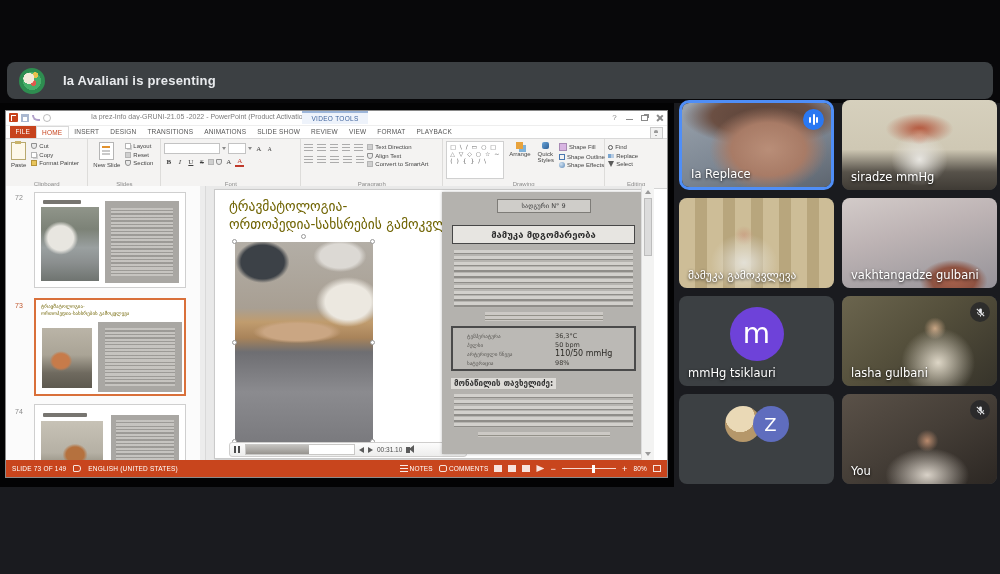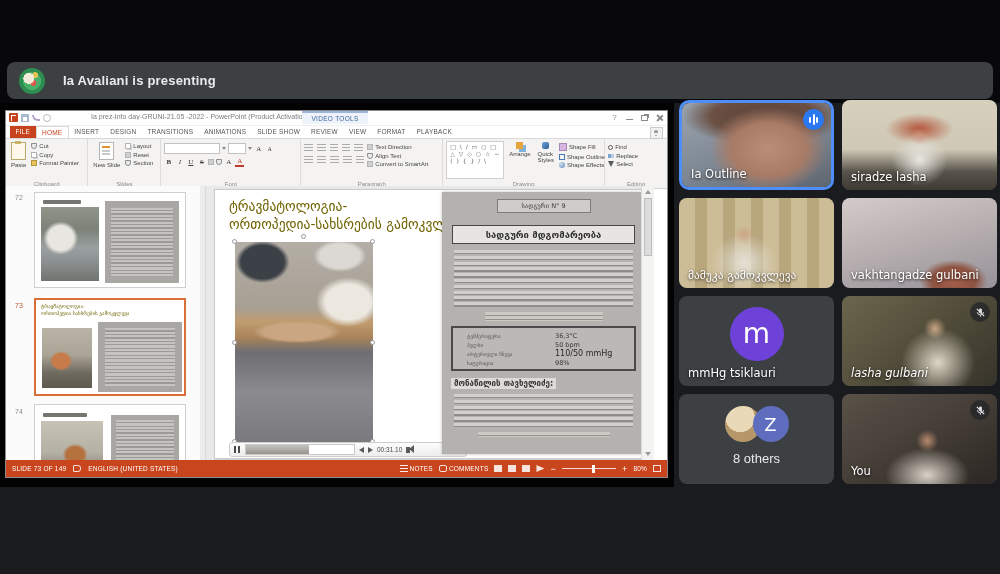--- a/index.html
+++ b/index.html
@@ -406,21 +406,21 @@
               <span class="seek-fill"></span>
             </span>
           <span class="tri left"></span>
           <span class="tri right"></span>
           <span class="vtime">00:31.10</span>
           <span class="spk"></span>
         </div>
 
         <div class="scan">
           <div class="station">სადგური N° 9</div>
-          <div class="scan-head">სადგური მდგომარეობა</div>
+          <div class="scan-head">მამუკა მდგომარეობა</div>
           <div class="scan-para" style="height:58px;"></div>
           <div class="scan-mini" style="height:9px;"></div>
           <div class="vitals">
             <div class="vrow">
                 <span class="vlabel">ტემპერატურა</span>
                 <span class="vvalue">36,3°C</span>
               </div>
             <div class="vrow">
                 <span class="vlabel">პულსი</span>
                 <span class="vvalue">50 bpm</span>
@@ -480,30 +480,30 @@
 <div class="tile speaking" style="left:679px;top:100px;">
   <div style="position:absolute;inset:0;border-radius:7px;background:
     radial-gradient(ellipse 55% 70% at 58% 55%, #b98e78 0%, #a87b66 45%, rgba(0,0,0,0) 72%),
     radial-gradient(ellipse 70% 45% at 55% 16%, #5a4238 0%, #6b4f43 50%, rgba(0,0,0,0) 78%),
     linear-gradient(160deg,#9aa3ad 0%,#7d8793 55%,#5d656f 100%);"></div>
   <div class="audioind">
       <i style="height:6px;"></i>
       <i style="height:11px;"></i>
       <i style="height:6px;"></i>
     </div>
-  <div class="name">Ia Outline</div>
+  <div class="name">Ia Replace</div>
 </div>
 
 <div class="tile" style="left:842px;top:100px;">
   <div style="position:absolute;inset:0;background:
     radial-gradient(ellipse 26% 42% at 50% 66%, #e8e6e1 0%, rgba(0,0,0,0) 70%),
     radial-gradient(circle 9px at 50% 40%, #c98d74 0%, rgba(0,0,0,0) 100%),
     radial-gradient(ellipse 28% 22% at 50% 32%, #b3543a 0%, rgba(0,0,0,0) 78%),
     linear-gradient(180deg,#d6d0bd 0%,#cfc8b4 55%,#57524a 80%,#3f3b35 100%);"></div>
-  <div class="name">siradze lasha</div>
+  <div class="name">siradze mmHg</div>
 </div>
 
 <div class="tile" style="left:679px;top:198px;">
   <div style="position:absolute;inset:0;background:
     radial-gradient(ellipse 30% 45% at 42% 72%, #e3e0d6 0%, rgba(0,0,0,0) 72%),
     radial-gradient(circle 10px at 42% 42%, #c9a183 0%, rgba(0,0,0,0) 100%),
     repeating-linear-gradient(90deg, #cdbd97 0 16px, #b8a67d 16px 28px);"></div>
   <div class="name geo">მამუკა გამოკვლევა</div>
 </div>
 
@@ -512,42 +512,41 @@
     radial-gradient(ellipse 28% 30% at 72% 92%, #a5604b 0%, #8f5342 50%, rgba(0,0,0,0) 78%),
     linear-gradient(165deg,#d3cbc9 0%,#bdb3b4 40%,#a9a3a6 70%,#97939a 100%);"></div>
   <div class="name">vakhtangadze gulbani</div>
 </div>
 
 <div class="tile" style="left:679px;top:296px;">
   <div class="avatar-circle">m</div>
   <div class="name">mmHg tsiklauri</div>
 </div>
 
-<div class="tile" style="left:842px;top:296px;font-style:italic;">
+<div class="tile" style="left:842px;top:296px;">
   <div style="position:absolute;inset:0;background:
     radial-gradient(ellipse 34% 55% at 62% 74%, #ddd6c6 0%, rgba(0,0,0,0) 70%),
     radial-gradient(circle 11px at 60% 36%, #c8a584 0%, rgba(0,0,0,0) 100%),
     linear-gradient(140deg,#6b654e 0%,#55503c 45%,#36332a 100%);"></div>
   <div class="muteind">
     <svg width="11" height="11" viewBox="0 0 24 24">
         <path d="M12 3a3 3 0 0 1 3 3v5a3 3 0 0 1-6 0V6a3 3 0 0 1 3-3z" fill="#e8eaed"></path>
         <path d="M5.5 11a6.5 6.5 0 0 0 13 0" stroke="#e8eaed" stroke-width="2" fill="none"></path>
         <line x1="12" y1="17.5" x2="12" y2="21" stroke="#e8eaed" stroke-width="2"></line>
         <line x1="4" y1="4" x2="20" y2="20" stroke="#e8eaed" stroke-width="2.4"></line>
       </svg>
   </div>
   <div class="name">lasha gulbani</div>
 </div>
 
 <div class="tile" style="left:679px;top:394px;">
   <div class="others-wrap">
     <span class="oc photo"></span>
     <span class="oc letter">Z</span>
   </div>
-  <div class="others-label">8 others</div>
 </div>
 
 <div class="tile" style="left:842px;top:394px;">
   <div style="position:absolute;inset:0;background:
     radial-gradient(ellipse 36% 40% at 55% 90%, #d9d2c8 0%, rgba(0,0,0,0) 75%),
     radial-gradient(circle 11px at 55% 52%, #b98a6d 0%, rgba(0,0,0,0) 100%),
     linear-gradient(150deg,#5a5148 0%,#453e37 50%,#2c2723 100%);"></div>
   <div class="muteind">
     <svg width="11" height="11" viewBox="0 0 24 24">
         <path d="M12 3a3 3 0 0 1 3 3v5a3 3 0 0 1-6 0V6a3 3 0 0 1 3-3z" fill="#e8eaed"></path>

